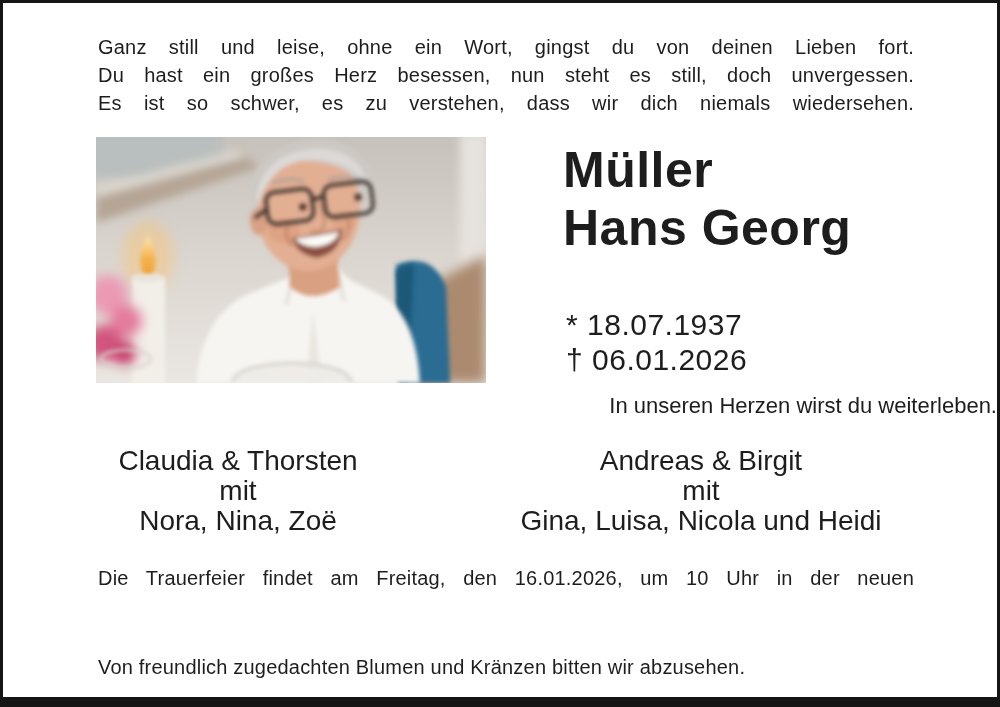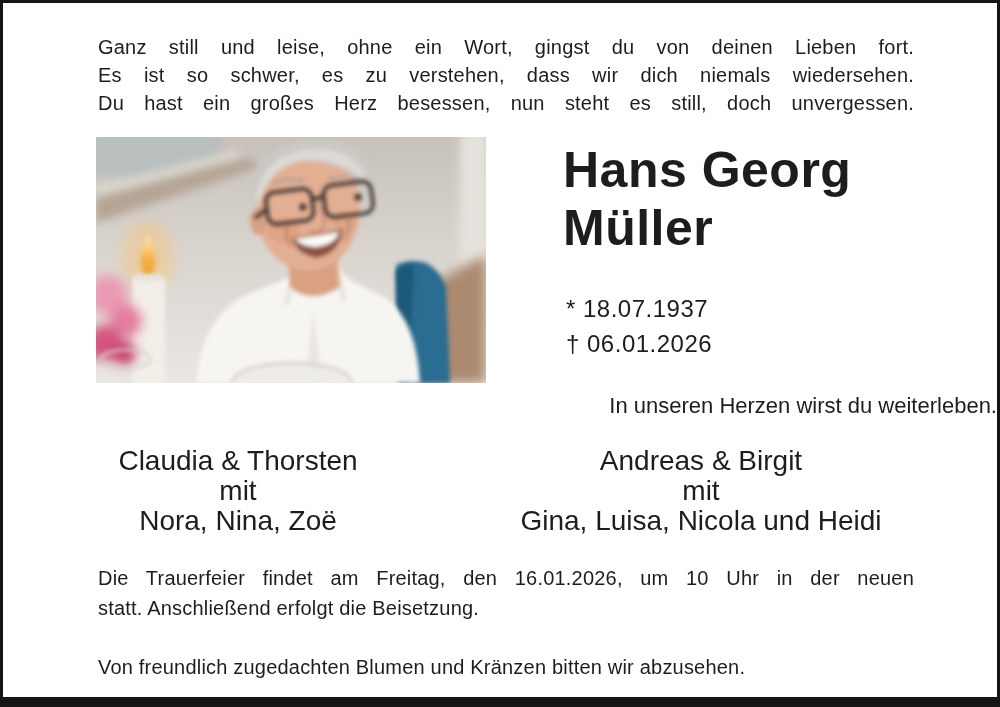--- a/index.html
+++ b/index.html
@@ -34,22 +34,22 @@
     width: 390px; height: 246px;
     overflow: hidden;
   }
   .photo svg { display: block; width: 100%; height: 100%; }
   .name-block {
     left: 560px; top: 138px;
     font-size: 50px; line-height: 58px;
     font-weight: 700; letter-spacing: 0.5px;
   }
   .dates-block {
-    left: 563px; top: 288px;
-    font-size: 24px; line-height: 35px;
+    left: 563px; top: 304px;
+    font-size: 30px; line-height: 35px;
     letter-spacing: 0.5px;
   }
   .remembrance {
     left: 0; right: 0; top: 390px;
     text-align: right;
     font-size: 22px;
   }
   .mourner-col {
     top: 443px;
     text-align: center;
@@ -68,22 +68,22 @@
     letter-spacing: 0.2px;
   }
 </style>
 </head>
 <body>
 
 <div class="card">
 
   <div class="abs verse">
     <div class="just">Ganz still und leise, ohne ein Wort, gingst du von deinen Lieben fort.</div>
+    <div class="just">Du hast ein großes Herz besessen, nun steht es still, doch unvergessen.</div>
     <div class="just">Es ist so schwer, es zu verstehen, dass wir dich niemals wiedersehen.</div>
-    <div class="just">Du hast ein großes Herz besessen, nun steht es still, doch unvergessen.</div>
   </div>
 
   <div class="abs photo">
     <svg viewBox="0 0 390 246" preserveAspectRatio="none">
       <defs>
         <linearGradient id="bgGrad" x1="0" y1="0" x2="0" y2="1">
           <stop offset="0" stop-color="#c7c1bb"></stop>
           <stop offset="0.45" stop-color="#d9d4ce"></stop>
           <stop offset="1" stop-color="#eae6e1"></stop>
         </linearGradient>
@@ -165,22 +165,22 @@
       </g>
 
       <g filter="url(#b2)">
         <path d="M134,246 Q138,226 196,224 Q254,226 258,246 Z" fill="#eeece8" opacity="0.95"></path>
         <path d="M136,246 Q140,228 196,226 Q252,228 256,246" fill="none" stroke="#d6d2cb" stroke-width="3"></path>
       </g>
     </svg>
   </div>
 
   <div class="abs name-block">
+    <div>Müller</div>
     <div>Hans Georg</div>
-    <div>Müller</div>
   </div>
 
   <div class="abs dates-block">
     <div>* 18.07.1937</div>
     <div>† 06.01.2026</div>
   </div>
 
   <div class="abs remembrance">In unseren Herzen wirst du weiterleben.</div>
 
   <div class="abs mourner-col left">
@@ -189,18 +189,17 @@
     <div>Nora, Nina, Zoë</div>
   </div>
   <div class="abs mourner-col right">
     <div>Andreas &amp; Birgit</div>
     <div>mit</div>
     <div>Gina, Luisa, Nicola und Heidi</div>
   </div>
 
   <div class="abs funeral">
     <div class="just">Die Trauerfeier findet am Freitag, den 16.01.2026, um 10 Uhr in der neuen</div>
-    <div>statt. Anschließend erfolgt die Beisetzung.</div>
   </div>
 
   <div class="abs flowers">Von freundlich zugedachten Blumen und Kränzen bitten wir abzusehen.</div>
 
 </div>
 
 </body></html>

